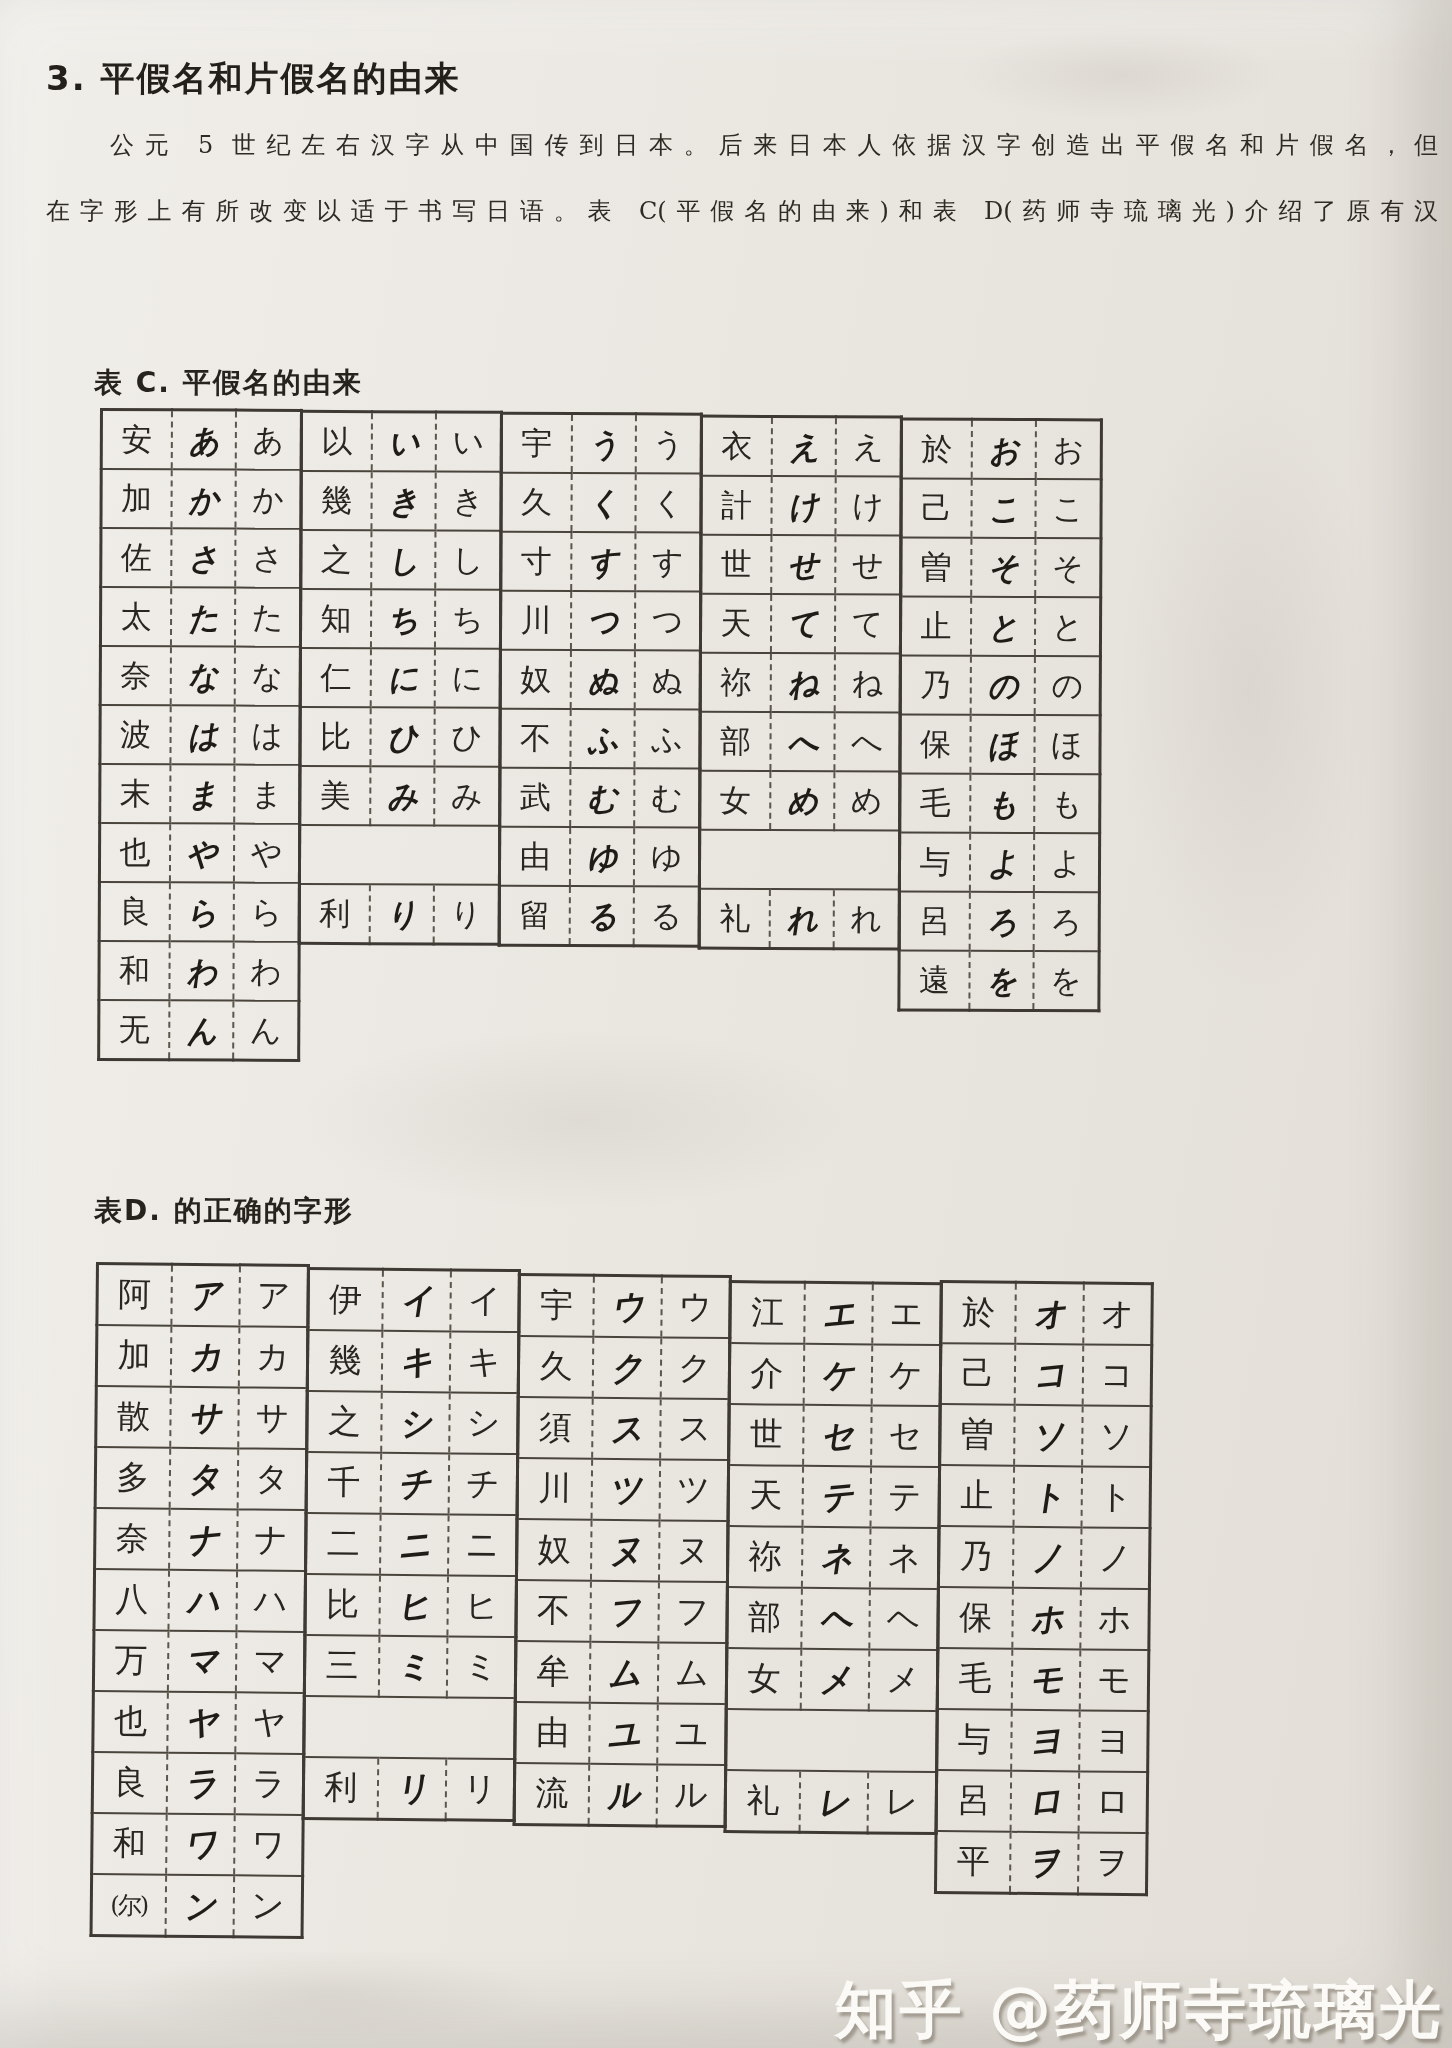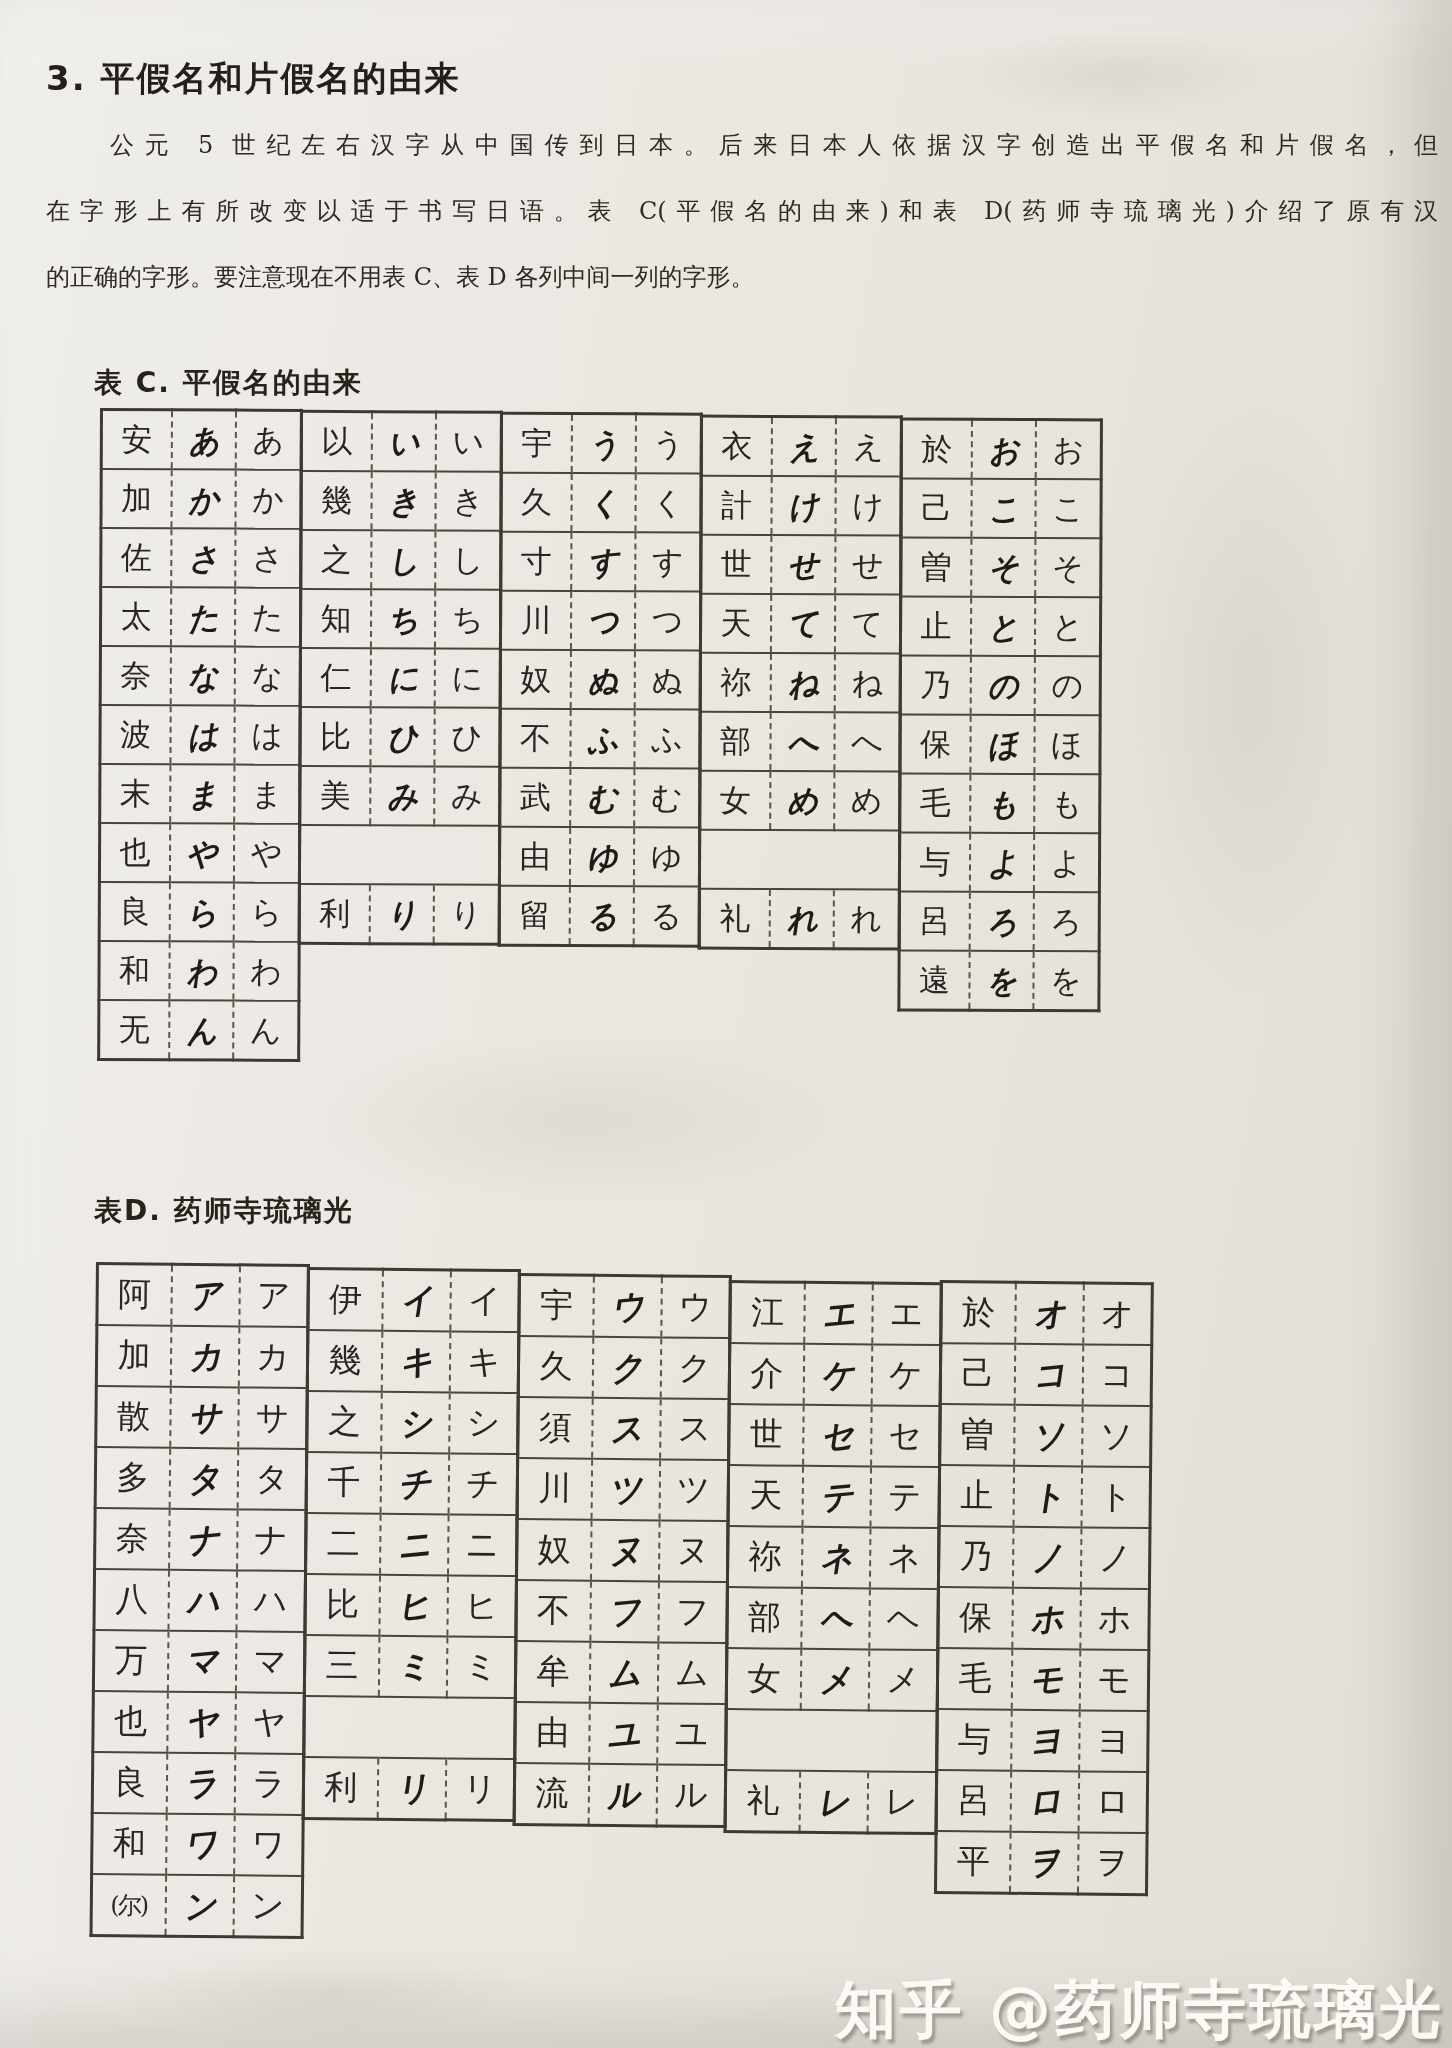--- a/index.html
+++ b/index.html
@@ -66,21 +66,20 @@
   <div class="smudge" style="left:1120px;top:380px;width:260px;height:620px;"></div>
   <div class="smudge" style="left:300px;top:1030px;width:560px;height:180px;"></div>
   <div class="smudge" style="left:960px;top:30px;width:320px;height:90px;"></div>
   <div class="smudge" style="left:120px;top:1950px;width:420px;height:90px;"></div>
 
   <div class="title">3. 平假名和片假名的由来</div>
 
   <div class="para">
       <div class="pline first">公元 5 世纪左右汉字从中国传到日本。后来日本人依据汉字创造出平假名和片假名，但</div>
       <div class="pline">在字形上有所改变以适于书写日语。表 C(平假名的由来)和表 D(药师寺琉璃光)介绍了原有汉</div>
-      <div class="pline last">的正确的字形。要注意现在不用表 C、表 D 各列中间一列的字形。</div>
     </div>
 
   <div class="tbl-heading" id="heading-c">表 C. 平假名的由来</div>
   <div class="tables" id="table-c">
       <table class="grp g1">
         <tbody>
           <tr>
             <td class="kanji">安</td>
             <td class="cursive"><span>あ</span></td>
             <td class="kana">あ</td>
@@ -329,21 +328,21 @@
           </tr>
           <tr>
             <td class="kanji">遠</td>
             <td class="cursive"><span>を</span></td>
             <td class="kana">を</td>
           </tr>
         </tbody>
       </table>
     </div>
 
-  <div class="tbl-heading" id="heading-d">表D. 药师寺琉璃光</div>
+  <div class="tbl-heading" id="heading-d">表D. 的正确的字形</div>
   <div class="tables" id="table-d">
       <table class="grp g1">
         <tbody>
           <tr>
             <td class="kanji">阿</td>
             <td class="cursive"><span>ア</span></td>
             <td class="kana">ア</td>
           </tr>
           <tr>
             <td class="kanji">加</td>

